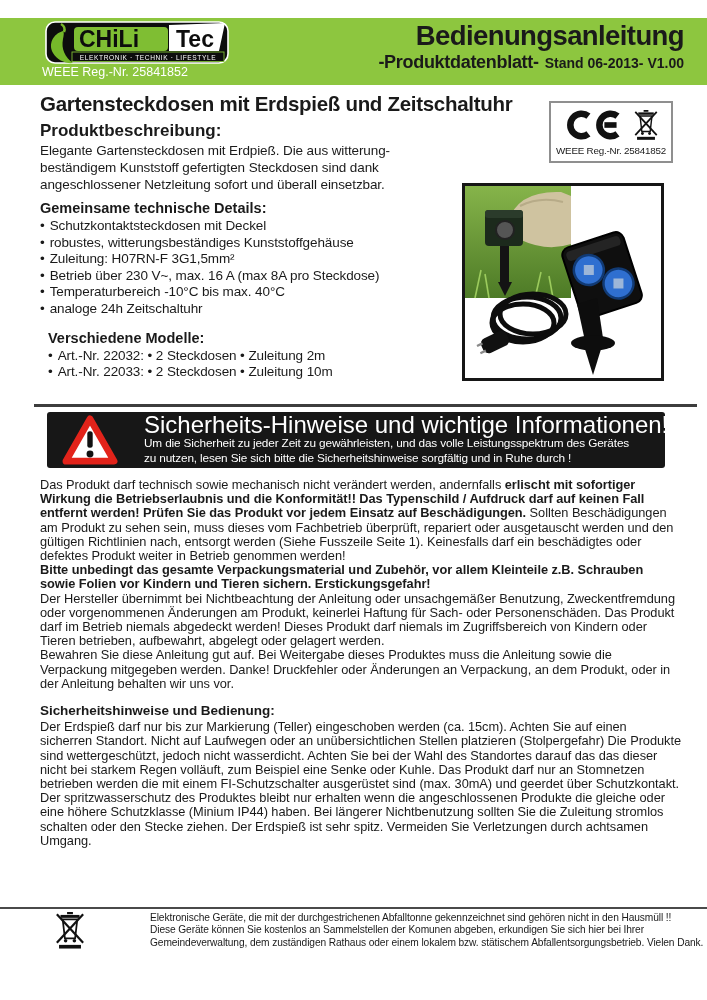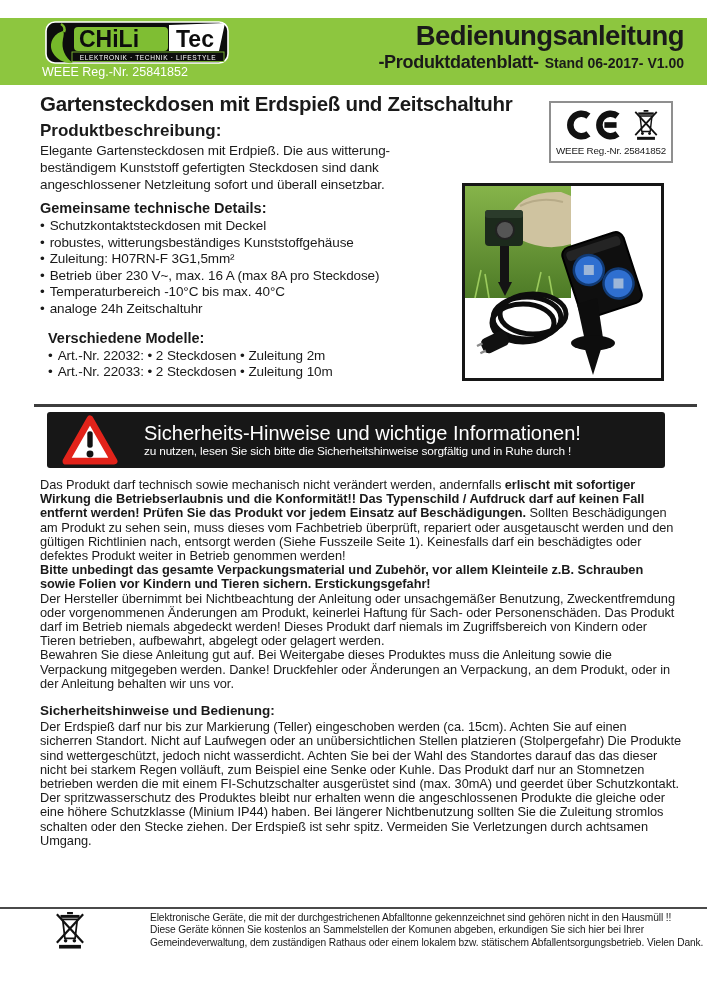--- a/index.html
+++ b/index.html
@@ -30,21 +30,21 @@
   .ce-box{position:absolute;left:549px;top:101px;width:124px;height:62px;border:2px solid #8f8f8f;box-sizing:border-box;background:#fff;text-align:center;}
   .ce-row{display:flex;align-items:center;justify-content:center;gap:9px;height:40px;margin-top:2px;}
   .ce-weee{font-size:9.8px;letter-spacing:-0.2px;}
   
   .product-box{position:absolute;left:462px;top:183px;width:202px;height:198px;border:3px solid #161616;box-sizing:border-box;background:#fff;}
   
   .divider{position:absolute;left:34px;top:404px;width:663px;height:3px;background:#3d3d3d;}
   .warn-banner{position:absolute;left:47px;top:412px;width:618px;height:56px;background:#171717;border-radius:3px;display:flex;align-items:center;}
   .warn-icon{margin-left:13px;flex:0 0 auto;}
   .warn-text{margin-left:24px;color:#ffffff;white-space:nowrap;}
-  .warn-title{font-size:20px;line-height:22px;font-weight:400;text-align:right;}
+  .warn-title{font-size:24px;line-height:22px;font-weight:400;text-align:right;}
   .warn-line{font-size:11.8px;line-height:14.6px;letter-spacing:-0.15px;}
   
   .body-text{position:absolute;left:40px;top:478px;width:641px;font-size:12.8px;line-height:14.2px;letter-spacing:-0.05px;}
   .para{margin:0;}
   .bold{font-weight:bold;}
   .body-subheading{font-weight:bold;font-size:13.5px;margin-top:13px;margin-bottom:2px;}
   
   .footer-rule{position:absolute;left:0;top:907px;width:707px;height:2px;background:#4a4a4a;}
   .footer-icon{position:absolute;left:52px;top:912px;}
   .footer-text{position:absolute;left:150px;top:912px;font-size:10.2px;line-height:12.4px;letter-spacing:-0.1px;}
@@ -72,21 +72,21 @@
 
         <rect x="34" y="31" width="152" height="9.5" fill="#0d0d0d" stroke="#7fbe33" stroke-width="0.9"></rect>
         <text x="110" y="38.6" text-anchor="middle" font-family="Liberation Sans, sans-serif" font-size="6.6" letter-spacing="0.6" fill="#ffffff">ELEKTRONIK · TECHNIK · LIFESTYLE</text>
       </svg>
     </div>
     <div class="header-weee">WEEE Reg.-Nr. 25841852</div>
     <div class="header-right">
       <div class="h-title">Bedienungsanleitung</div>
       <div class="h-subrow">
         <span class="h-sub">-Produktdatenblatt-</span>
-        <span class="h-ver">Stand 06-2017- V1.00</span>
+        <span class="h-ver">Stand 06-2013- V1.00</span>
       </div>
     </div>
   </div>
 
   <div class="doc-title">Gartensteckdosen mit Erdspieß und Zeitschaltuhr</div>
 
   <div class="left-col">
     <div class="sec-heading">Produktbeschreibung:</div>
     <div class="desc">Elegante Gartensteckdosen mit Erdpieß. Die aus witterung-beständigem Kunststoff gefertigten Steckdosen sind dank angeschlossener Netzleitung sofort und überall einsetzbar.</div>
     <div class="details-heading">Gemeinsame technische Details:</div>
@@ -181,20 +181,21 @@
   <div class="divider"></div>
 
   <div class="warn-banner">
     <svg class="warn-icon" width="60" height="52" viewBox="0 0 60 54">
       <polygon points="30,5 55,49 5,49" fill="#ffffff" stroke="#e2231a" stroke-width="7" stroke-linejoin="round"></polygon>
       <rect x="27.2" y="18" width="5.6" height="17" rx="2.6" fill="#111"></rect>
       <circle cx="30" cy="41.5" r="3.6" fill="#111"></circle>
     </svg>
     <div class="warn-text">
       <div class="warn-title">Sicherheits-Hinweise und wichtige Informationen!</div>
+      <div class="warn-line">Um die Sicherheit zu jeder Zeit zu gewährleisten, und das volle Leistungsspektrum des Gerätes</div>
       <div class="warn-line">zu nutzen, lesen Sie sich bitte die Sicherheitshinweise sorgfältig und in Ruhe durch !</div>
     </div>
   </div>
 
   <div class="body-text">
     <div>
         <div class="para"><span>Das Produkt darf technisch sowie mechanisch nicht verändert werden, andernfalls </span><span class="bold">erlischt mit sofortiger Wirkung die Betriebserlaubnis und die Konformität!! Das Typenschild / Aufdruck darf auf keinen Fall entfernt werden! Prüfen Sie das Produkt vor jedem Einsatz auf Beschädigungen. </span><span>Sollten Beschädigungen am Produkt zu sehen sein, muss dieses vom Fachbetrieb überprüft, repariert oder ausgetauscht werden und den gültigen Richtlinien nach, entsorgt werden (Siehe Fusszeile Seite 1). Keinesfalls darf ein beschädigtes oder defektes Produkt weiter in Betrieb genommen werden!</span></div>
         <div class="para"><span class="bold">Bitte unbedingt das gesamte Verpackungsmaterial und Zubehör, vor allem Kleinteile z.B. Schrauben sowie Folien vor Kindern und Tieren sichern. Erstickungsgefahr!</span></div>
         <div class="para"><span>Der Hersteller übernimmt bei Nichtbeachtung der Anleitung oder unsachgemäßer Benutzung, Zweckentfremdung oder vorgenommenen Änderungen am Produkt, keinerlei Haftung für Sach- oder Personenschäden. Das Produkt darf im Betrieb niemals abgedeckt werden! Dieses Produkt darf niemals im Zugriffsbereich von Kindern oder Tieren betrieben, aufbewahrt, abgelegt oder gelagert werden.</span></div>
         <div class="para"><span>Bewahren Sie diese Anleitung gut auf. Bei Weitergabe dieses Produktes muss die Anleitung sowie die Verpackung mitgegeben werden. Danke! Druckfehler oder Änderungen an Verpackung, an dem Produkt, oder in der Anleitung behalten wir uns vor.</span></div>

